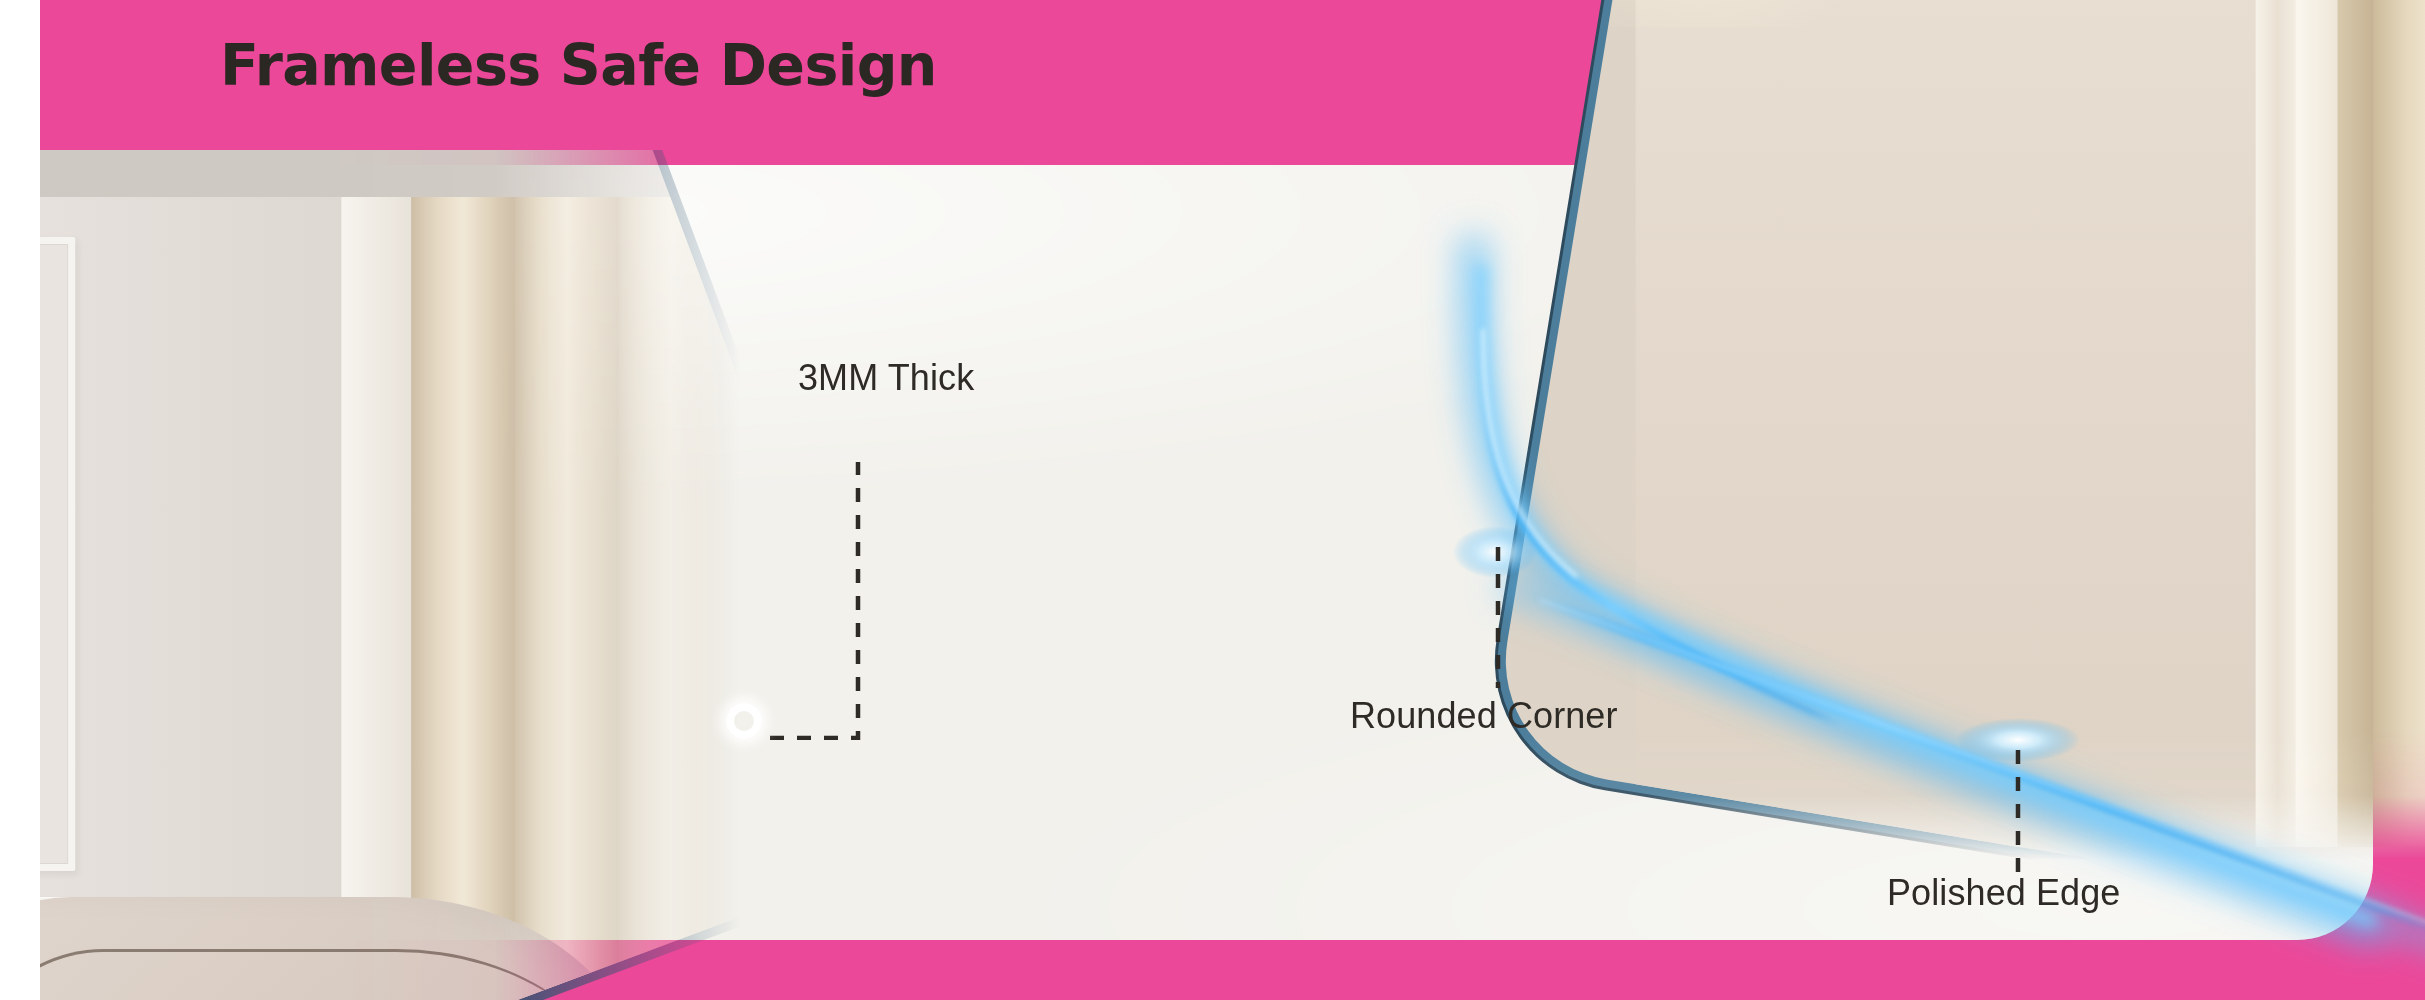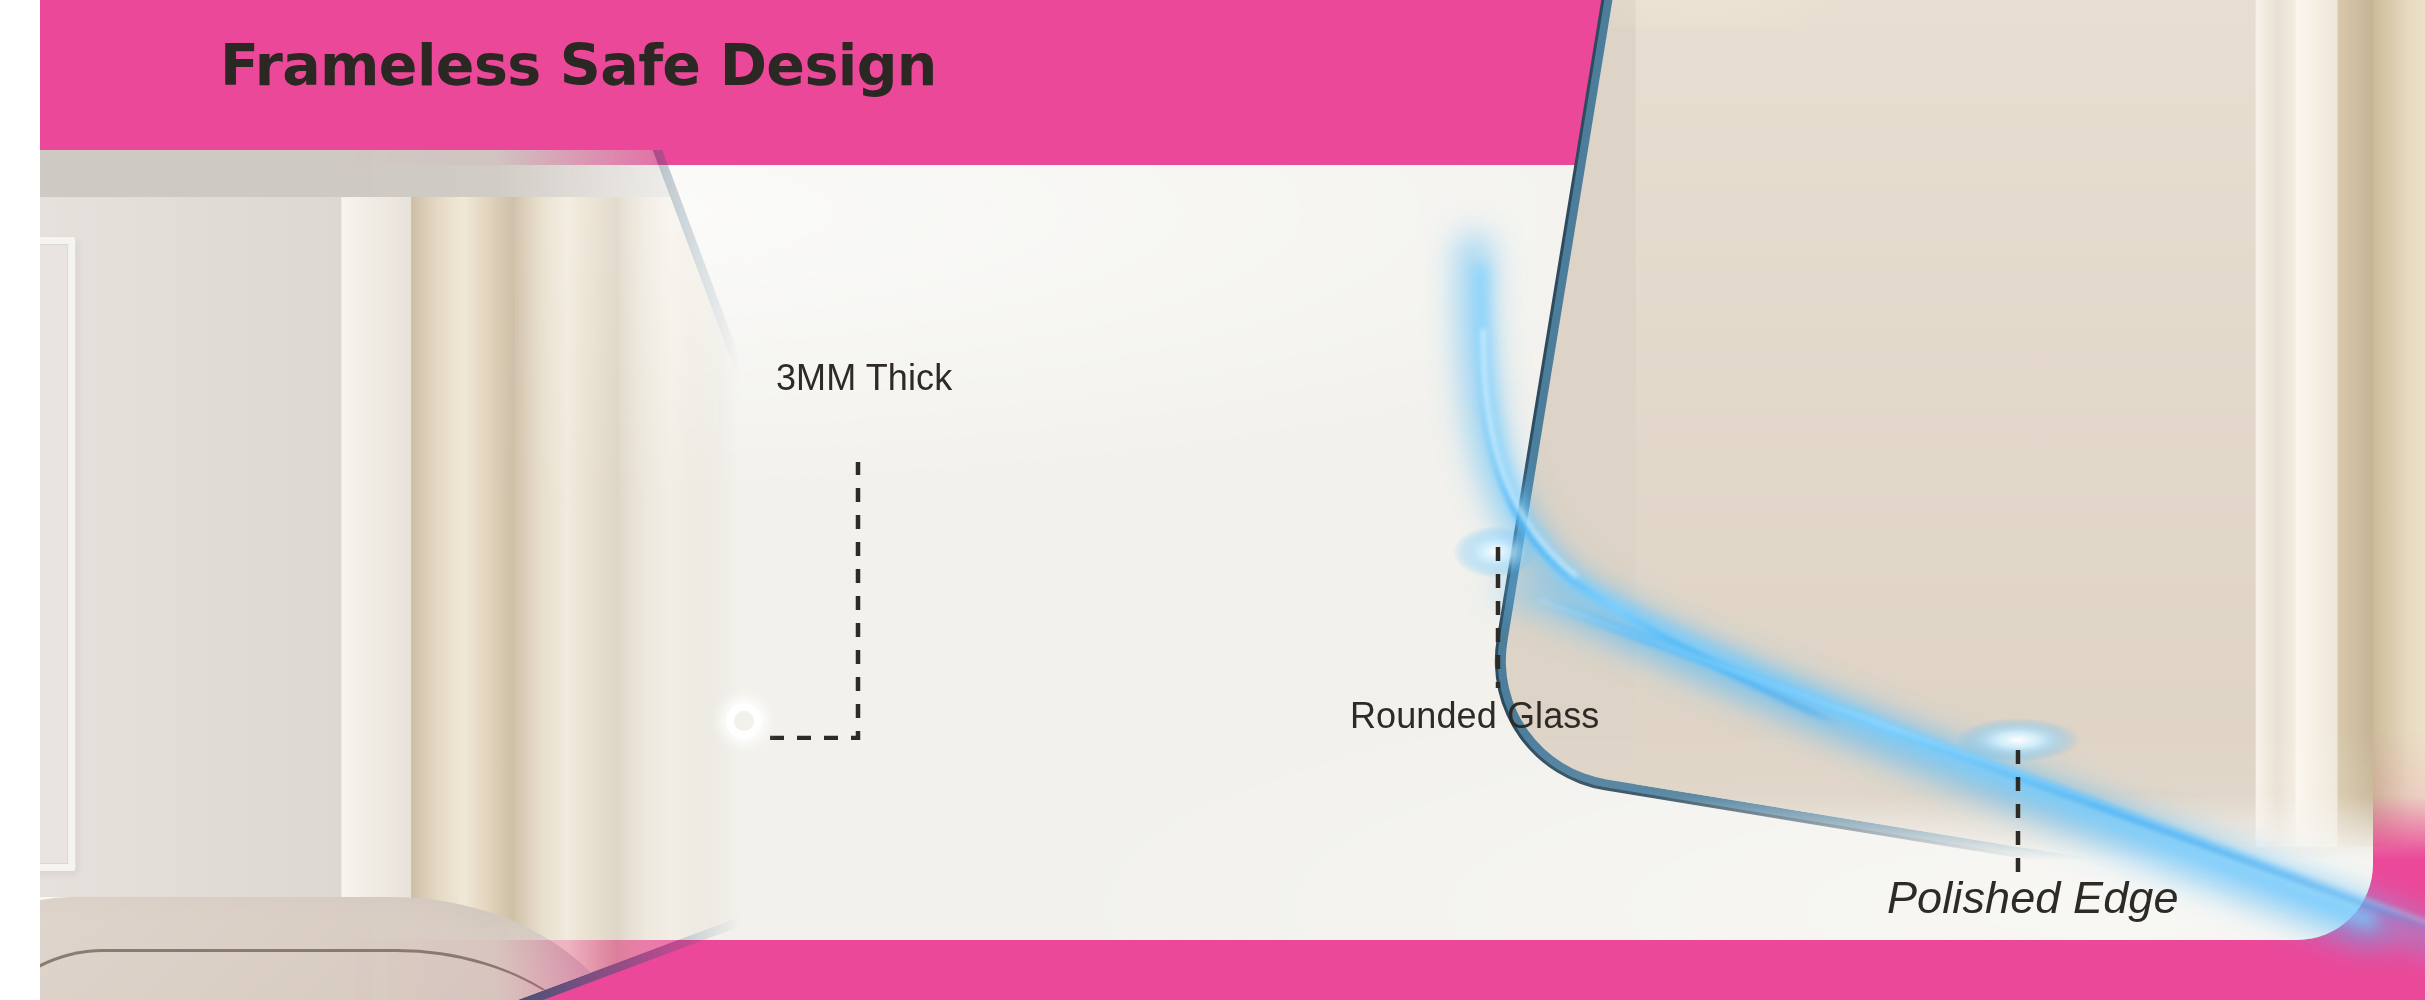--- a/index.html
+++ b/index.html
@@ -209,31 +209,30 @@
   
   .callout{
     position:absolute;
     color:#2e2a25;
     font-family:"Liberation Sans","DejaVu Sans",sans-serif;
     font-weight:400;
     white-space:pre;
     letter-spacing:.1px;
   }
   #label-glass{
-    left:736px;top:352px;
+    left:758px;top:352px;
     font-size:36px;line-height:51px;
   }
   #label-corner{
     left:1310px;top:695px;
     font-size:36px;
   }
   #label-edge{
     left:1847px;top:872px;
-    font-size:45px;
-    font-style:italic;
+    font-size:36px;
   }
 </style>
 </head>
 <body>
 
 <div id="stage">
 
   <div id="page-title">Frameless Safe Design</div>
 
   <div id="feature-panel">
@@ -335,20 +334,20 @@
     <path d="M 40 278 L 128 278 L 128 2" fill="none" stroke="#2e2a25" stroke-width="4.5" stroke-dasharray="14 13" stroke-linecap="butt"></path>
   </svg>
 
   <div id="glass-dot"></div>
 
   <div class="callout" id="label-glass"><span>3MM Thick</span><br></div>
 
   <svg class="leader" id="leader-corner" viewBox="0 0 40 145">
     <path d="M 20 2 L 20 143" fill="none" stroke="#2e2a25" stroke-width="4.5" stroke-dasharray="14 13"></path>
   </svg>
-  <div class="callout" id="label-corner">Rounded Glass</div>
+  <div class="callout" id="label-corner">Rounded Corner</div>
 
   <svg class="leader" id="leader-edge" viewBox="0 0 40 130">
     <path d="M 20 2 L 20 128" fill="none" stroke="#2e2a25" stroke-width="4.5" stroke-dasharray="14 13"></path>
   </svg>
   <div class="callout" id="label-edge">Polished Edge</div>
 
 </div>
 
 </body></html>

